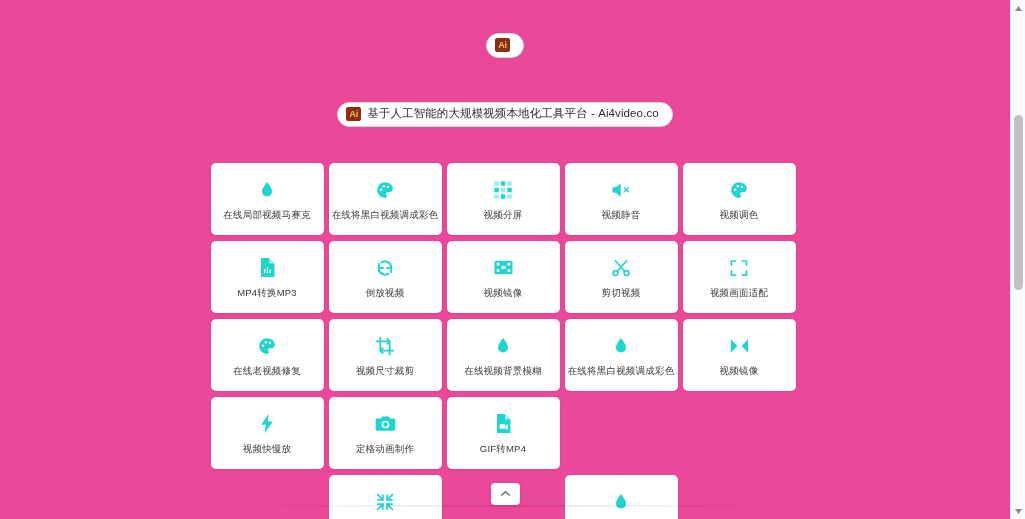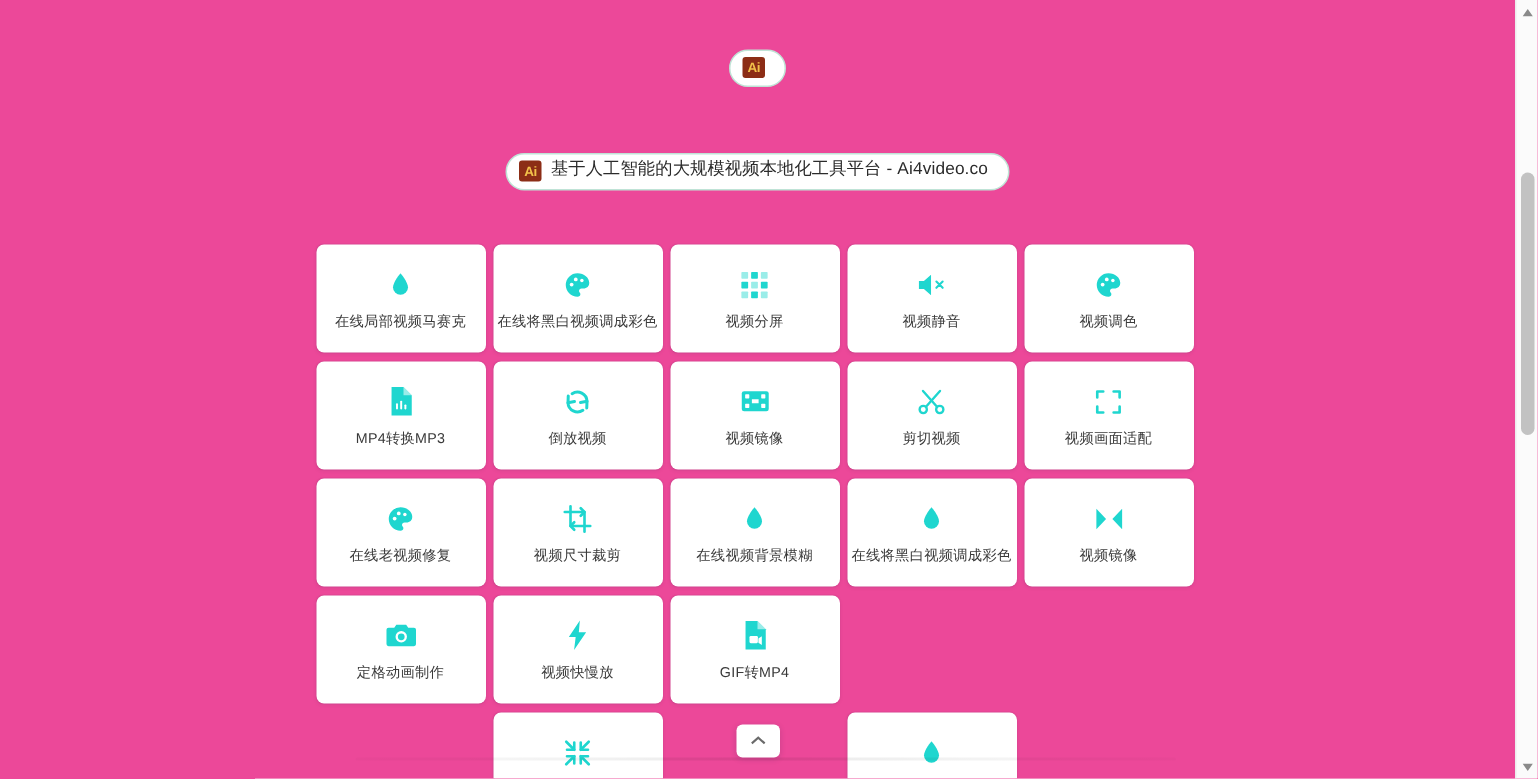--- a/index.html
+++ b/index.html
@@ -380,35 +380,35 @@
           <span class="card-icon">
             <svg width="21" height="18" viewBox="0 0 24 20" fill="currentColor">
               <path d="M2.2 2.2 L9.6 10 L2.2 17.8z"></path>
               <path d="M21.8 2.2 L14.4 10 L21.8 17.8z"></path>
             </svg>
           </span>
           <div class="card-label">视频镜像</div>
         </div>
         <div class="card">
           <span class="card-icon">
+            <svg width="16" height="21" viewBox="0 0 16 24" fill="currentColor">
+              <path d="M9.8 0.8 L1.4 13.4h5.2L5.4 23.2 L14.6 9.8H9z"></path>
+            </svg>
+          </span>
+          <div class="card-label">视频快慢放</div>
+        </div>
+        <div class="card">
+          <span class="card-icon">
             <svg width="21" height="19" viewBox="0 0 24 22" fill="currentColor">
               <path d="M2.2 5.2h4.4l1.6-2.4h7.6l1.6 2.4h4.4a1.6 1.6 0 0 1 1.6 1.6v11a1.6 1.6 0 0 1-1.6 1.6H2.2A1.6 1.6 0 0 1 .6 17.8v-11a1.6 1.6 0 0 1 1.6-1.6z"></path>
               <circle cx="12" cy="12.2" r="4.4" fill="#ffffff"></circle>
               <circle cx="12" cy="12.2" r="2.6" fill="currentColor"></circle>
             </svg>
           </span>
           <div class="card-label">定格动画制作</div>
-        </div>
-        <div class="card">
-          <span class="card-icon">
-            <svg width="16" height="21" viewBox="0 0 16 24" fill="currentColor">
-              <path d="M9.8 0.8 L1.4 13.4h5.2L5.4 23.2 L14.6 9.8H9z"></path>
-            </svg>
-          </span>
-          <div class="card-label">视频快慢放</div>
         </div>
         <div class="card">
           <span class="card-icon">
             <svg width="19" height="21" viewBox="0 0 20 24" fill="currentColor">
               <path d="M2.6 1.2h9.1L18 7.4v15.4H2.6z"></path>
               <path d="M11.7 1.2 L18 7.4 h-6.3z" fill="#ffffff" opacity="0.55"></path>
               <g fill="#ffffff">
                 <rect x="5.6" y="12.6" width="6.4" height="5.4" rx="1"></rect>
                 <path d="M12.4 14.4 L15 12.8 v6.6 l-2.6-1.6z"></path>
               </g>

